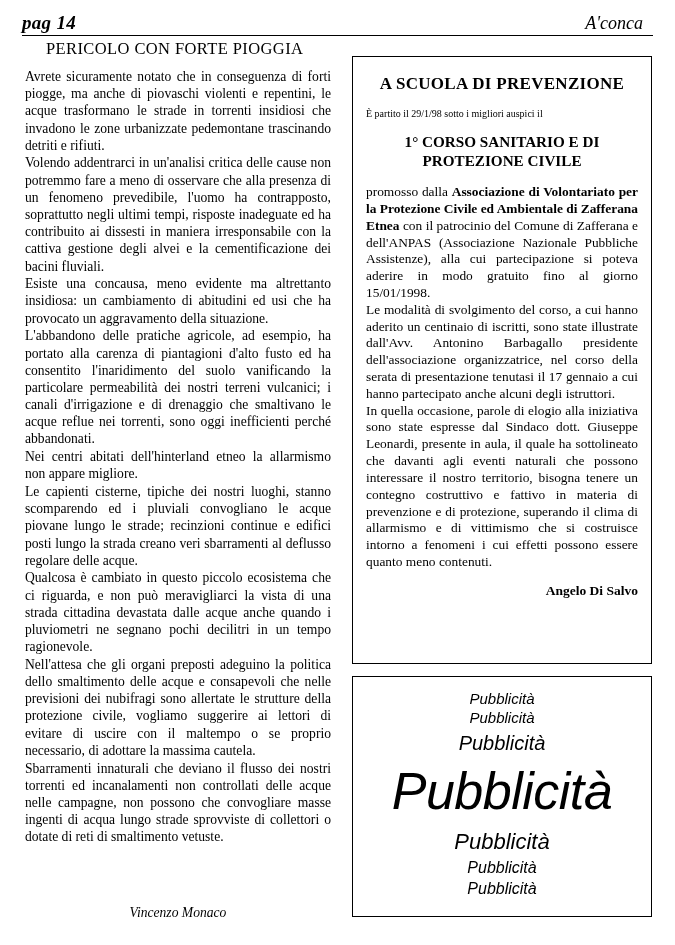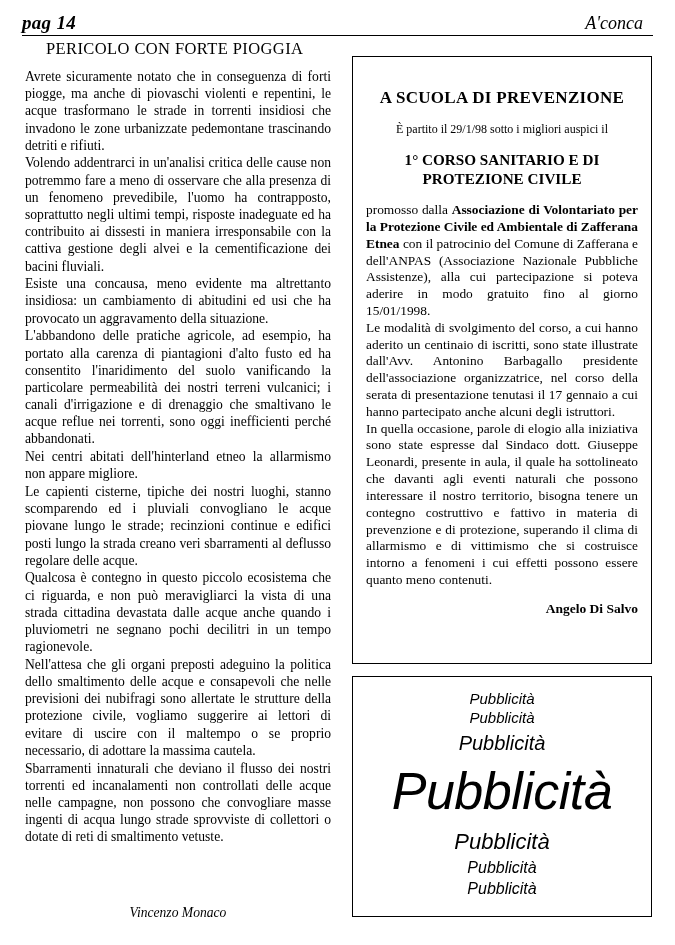--- a/index.html
+++ b/index.html
@@ -99,25 +99,24 @@
     top: 56px;
     width: 300px;
     height: 608px;
     padding: 12px 13px 8px 13px;
   }
   .box-title {
     text-align: center;
     font-weight: bold;
     font-size: 17px;
     letter-spacing: 0.3px;
-    margin: 19px 0 14px 0;
+    margin: 5px 0 14px 0;
   }
   .box-sub {
-    font-size: 12px;
-    text-align: center;
+    font-size: 10px;
     margin: 4px 0 14px 0;
   }
   .box-course {
     text-align: center;
     font-weight: bold;
     font-size: 15.2px;
     line-height: 1.22;
     margin: 0 0 14px 0;
   }
   .box-body {
@@ -168,21 +167,21 @@
 
   <div class="article-title">PERICOLO CON FORTE PIOGGIA</div>
 
   <div class="left-col">
     <p>Avrete sicuramente notato che in conseguenza di forti piogge, ma anche di piovaschi violenti e repentini, le acque trasformano le strade in torrenti insidiosi che invadono le zone urbanizzate pedemontane trascinando detriti e rifiuti.</p>
     <p>Volendo addentrarci in un'analisi critica delle cause non potremmo fare a meno di osservare che alla presenza di un fenomeno prevedibile, l'uomo ha contrapposto, soprattutto negli ultimi tempi, risposte inadeguate ed ha contribuito ai dissesti in maniera irresponsabile con la cattiva gestione degli alvei e la cementificazione dei bacini fluviali.</p>
     <p>Esiste una concausa, meno evidente ma altrettanto insidiosa: un cambiamento di abitudini ed usi che ha provocato un aggravamento della situazione.</p>
     <p>L'abbandono delle pratiche agricole, ad esempio, ha portato alla carenza di piantagioni d'alto fusto ed ha consentito l'inaridimento del suolo vanificando la particolare permeabilità dei nostri terreni vulcanici; i canali d'irrigazione e di drenaggio che smaltivano le acque reflue nei torrenti, sono oggi inefficienti perché abbandonati.</p>
     <p>Nei centri abitati dell'hinterland etneo la allarmismo non appare migliore.</p>
     <p>Le capienti cisterne, tipiche dei nostri luoghi, stanno scomparendo ed i pluviali convogliano le acque piovane lungo le strade; recinzioni continue e edifici posti lungo la strada creano veri sbarramenti al deflusso regolare delle acque.</p>
-    <p>Qualcosa è contegno in questo piccolo ecosistema che ci riguarda, e non può meravigliarci la vista di una strada cittadina devastata dalle acque anche quando i pluviometri ne segnano pochi decilitri in un tempo ragionevole.</p>
+    <p>Qualcosa è cambiato in questo piccolo ecosistema che ci riguarda, e non può meravigliarci la vista di una strada cittadina devastata dalle acque anche quando i pluviometri ne segnano pochi decilitri in un tempo ragionevole.</p>
     <p>Nell'attesa che gli organi preposti adeguino la politica dello smaltimento delle acque e consapevoli che nelle previsioni dei nubifragi sono allertate le strutture della protezione civile, vogliamo suggerire ai lettori di evitare di uscire con il maltempo o se proprio necessario, di adottare la massima cautela.</p>
     <p>Sbarramenti innaturali che deviano il flusso dei nostri torrenti ed incanalamenti non controllati delle acque nelle campagne, non possono che convogliare masse ingenti di acqua lungo strade sprovviste di collettori o dotate di reti di smaltimento vetuste.</p>
   </div>
 
   <div class="byline">Vincenzo Monaco</div>
 
   <div class="box box-prevenzione">
     <div class="box-title">A SCUOLA DI PREVENZIONE</div>
     <div class="box-sub">È partito il 29/1/98 sotto i migliori auspici il</div>
     <div class="box-course">1° CORSO SANITARIO E DI PROTEZIONE CIVILE</div>

